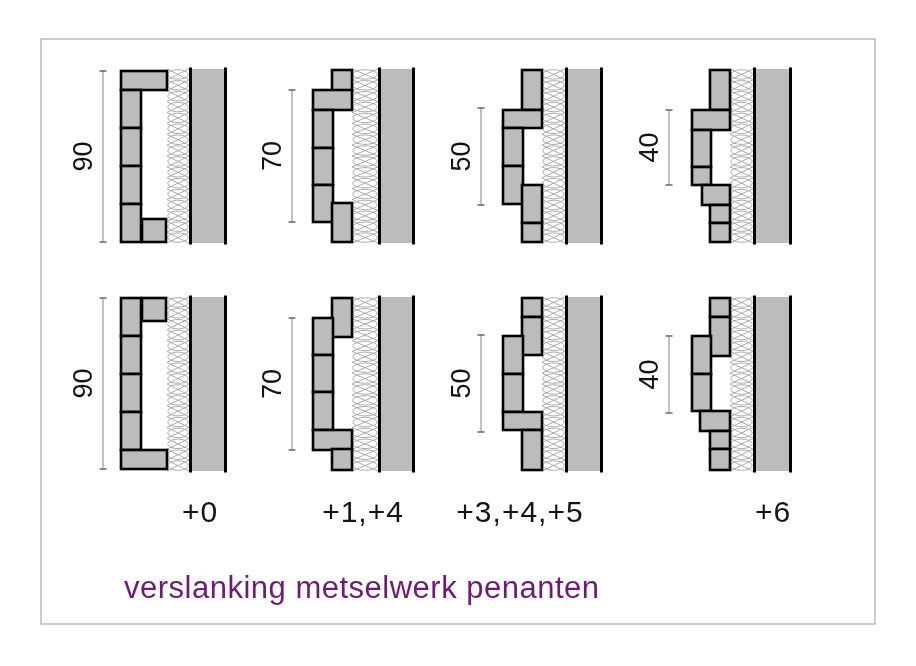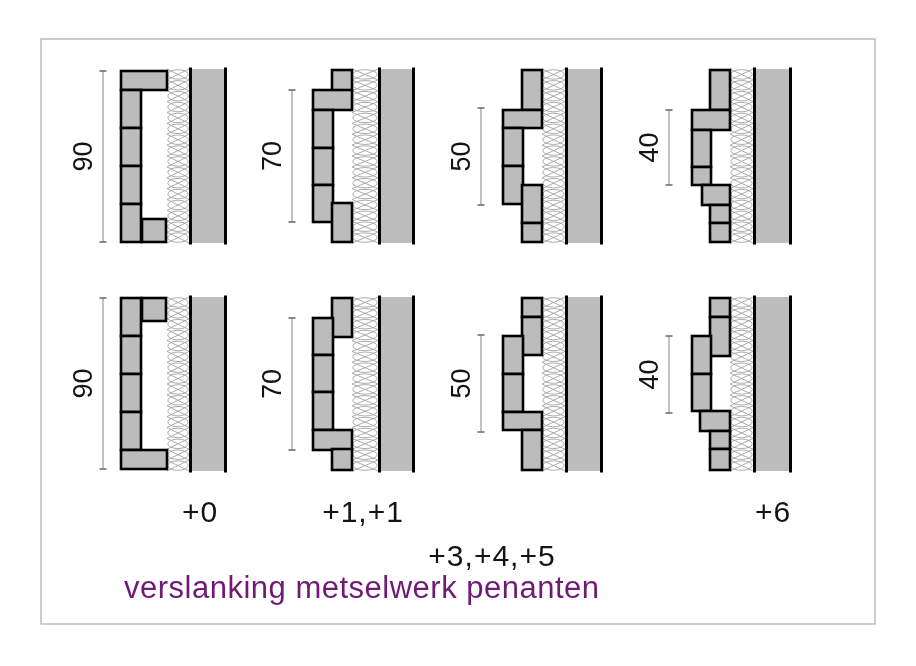--- a/index.html
+++ b/index.html
@@ -416,18 +416,18 @@
         <rect x="710" y="431" width="20" height="18" fill="#bcbcbc" stroke="#000000" stroke-width="2.6"></rect>
         <rect x="710" y="449" width="20" height="21" fill="#bcbcbc" stroke="#000000" stroke-width="2.6"></rect>
         <line x1="669" y1="336" x2="669" y2="413" stroke="#8f8f8f" stroke-width="1.1"></line>
         <line x1="665.5" y1="336" x2="672.5" y2="336" stroke="#6f6f6f" stroke-width="1.6"></line>
         <line x1="665.5" y1="413" x2="672.5" y2="413" stroke="#6f6f6f" stroke-width="1.6"></line>
         <text transform="translate(658,374.5) rotate(-90)" text-anchor="middle" font-size="27" fill="#141414" font-family="&quot;Liberation Sans&quot;,&quot;DejaVu Sans&quot;,sans-serif">40</text>
       </g>
     </svg>
 
   <span class="col-label" style="left: 200px; top: 495px;">+0</span>
-  <span class="col-label" style="left: 363px; top: 495px;">+1,+1</span>
-  <span class="col-label" style="left: 492px; top: 495px; margin-top: 44px;">+3,+4,+5</span>
+  <span class="col-label" style="left: 363px; top: 495px;">+1,+4</span>
+  <span class="col-label" style="left: 520px; top: 495px;">+3,+4,+5</span>
   <span class="col-label" style="left: 773px; top: 495px;">+6</span>
 
   <div class="title" style="left: 124px; top: 570px;">verslanking metselwerk penanten</div>
 </div>
 
 </body></html>

